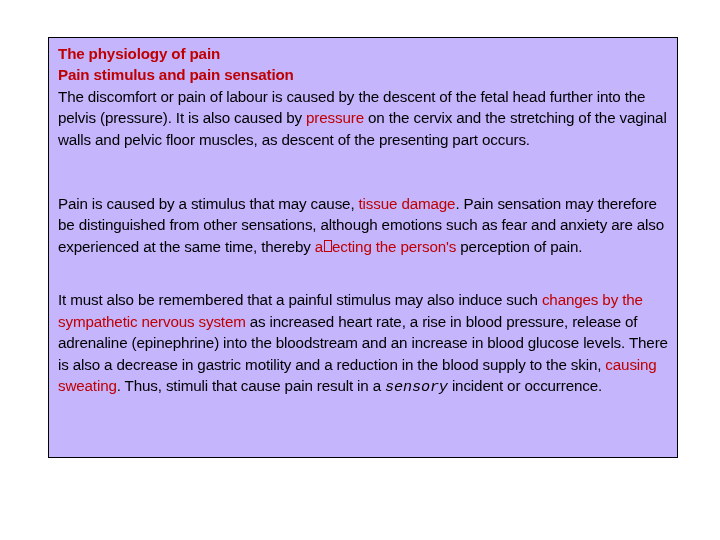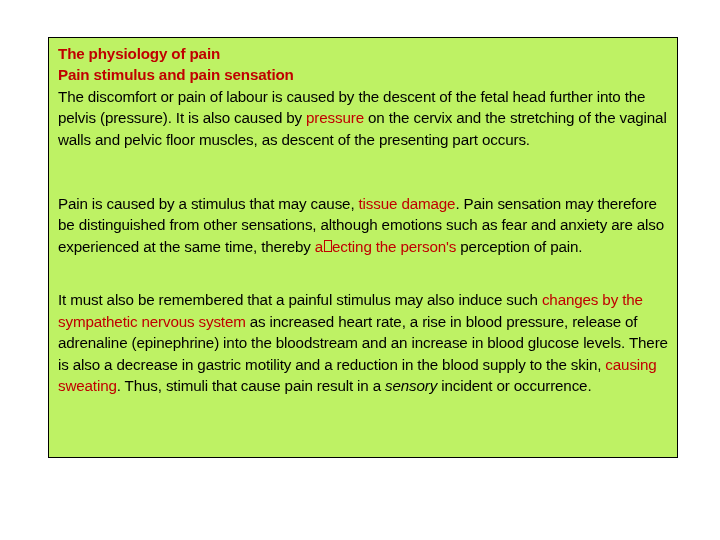--- a/index.html
+++ b/index.html
@@ -22,21 +22,21 @@
   }
 
   #textbox {
     position: absolute;
     left: 48px;
     top: 37px;
     width: 630px;
     height: 421px;
     box-sizing: border-box;
     border: 1px solid #000000;
-    background: #bef264;
+    background: #c4b5fd;
     padding: 5px 9px 5px 9px;
   }
 
   .body-text {
     font-size: 15.2px;
     line-height: 21.4px;
     color: #000000;
     font-family: "Liberation Sans", sans-serif;
     letter-spacing: -0.15px;
   }
@@ -61,20 +61,21 @@
     display: block;
     height: 11px;
   }
 
   .red {
     color: #C00000;
   }
 
   .italic {
     font-style: italic;
+    font-family: Liberation Mono, monospace;
   }
 
   .tofu {
     display: inline-block;
     width: 0.52em;
     height: 0.80em;
     border: 1.4px solid #C00000;
     box-sizing: border-box;
     vertical-align: -0.02em;
     margin: 0 0.5px;

